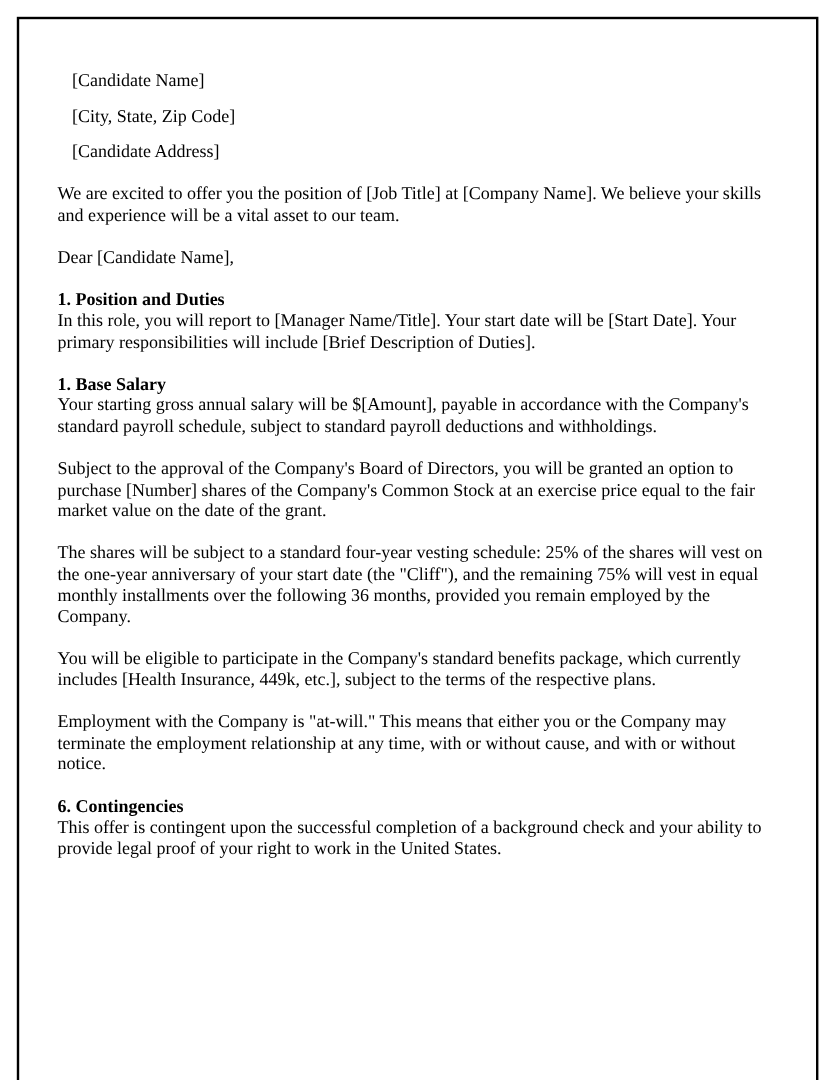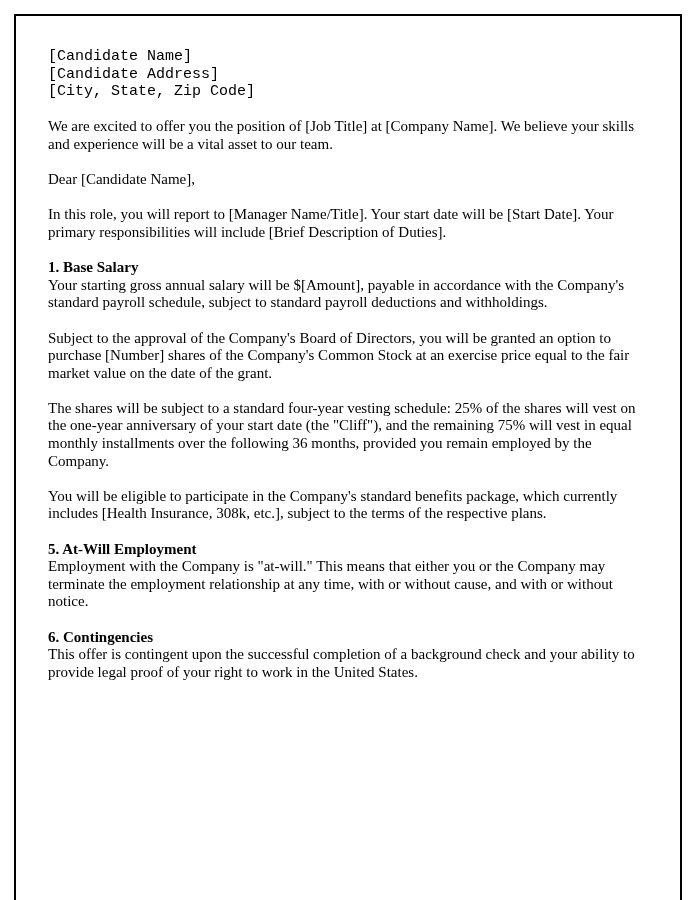--- a/index.html
+++ b/index.html
@@ -27,22 +27,21 @@
   }
   .content {
     padding: 32px 32px 0 32px;
     font-size: 15px;
     line-height: 17.6px;
   }
   .content p {
     margin: 0 0 17.6px 0;
   }
   .content p.tight {
-    margin: 0;
-    font-family: Liberation Mono, monospace;
+    margin: 12px;
   }
   .recipient-block {
     margin: 0 0 17.6px 0;
   }
   .content h3 {
     margin: 0;
     font-size: 15px;
     line-height: 17.6px;
     font-weight: bold;
   }
@@ -52,48 +51,48 @@
 </style>
 </head>
 <body>
 
 <div class="page">
   <div class="content">
 
 
     <div class="recipient-block">
       <p class="tight">[Candidate Name]</p>
+      <p class="tight">[City, State, Zip Code]</p>
       <p class="tight">[Candidate Address]</p>
-      <p class="tight">[City, State, Zip Code]</p>
     </div>
 
     <p>We are excited to offer you the position of [Job Title] at [Company Name]. We believe your skills and experience will be a vital asset to our team.</p>
 
     <p>Dear [Candidate Name],</p>
 
     <section>
+      <h3>1. Position and Duties</h3>
       <p>In this role, you will report to [Manager Name/Title]. Your start date will be [Start Date]. Your primary responsibilities will include [Brief Description of Duties].</p>
     </section>
 
     <section>
       <h3>1. Base Salary</h3>
       <p>Your starting gross annual salary will be $[Amount], payable in accordance with the Company's standard payroll schedule, subject to standard payroll deductions and withholdings.</p>
     </section>
 
     <section>
       <p>Subject to the approval of the Company's Board of Directors, you will be granted an option to purchase [Number] shares of the Company's Common Stock at an exercise price equal to the fair market value on the date of the grant.</p>
       <p>The shares will be subject to a standard four-year vesting schedule: 25% of the shares will vest on the one-year anniversary of your start date (the "Cliff"), and the remaining 75% will vest in equal monthly installments over the following 36 months, provided you remain employed by the Company.</p>
     </section>
 
     <section>
-      <p>You will be eligible to participate in the Company's standard benefits package, which currently includes [Health Insurance, 308k, etc.], subject to the terms of the respective plans.</p>
+      <p>You will be eligible to participate in the Company's standard benefits package, which currently includes [Health Insurance, 449k, etc.], subject to the terms of the respective plans.</p>
     </section>
 
     <section>
-      <h3>5. At-Will Employment</h3>
       <p>Employment with the Company is "at-will." This means that either you or the Company may terminate the employment relationship at any time, with or without cause, and with or without notice.</p>
     </section>
 
     <section>
       <h3>6. Contingencies</h3>
       <p>This offer is contingent upon the successful completion of a background check and your ability to provide legal proof of your right to work in the United States.</p>
     </section>
 
   </div>
 </div>

